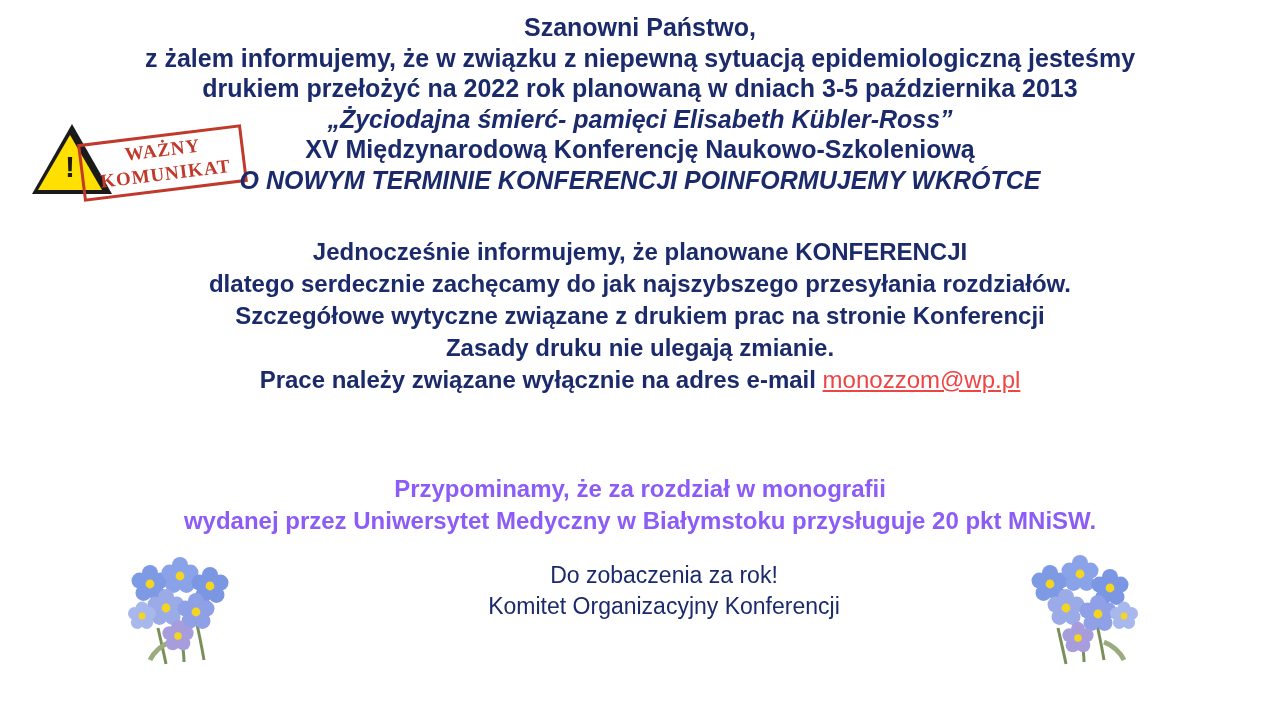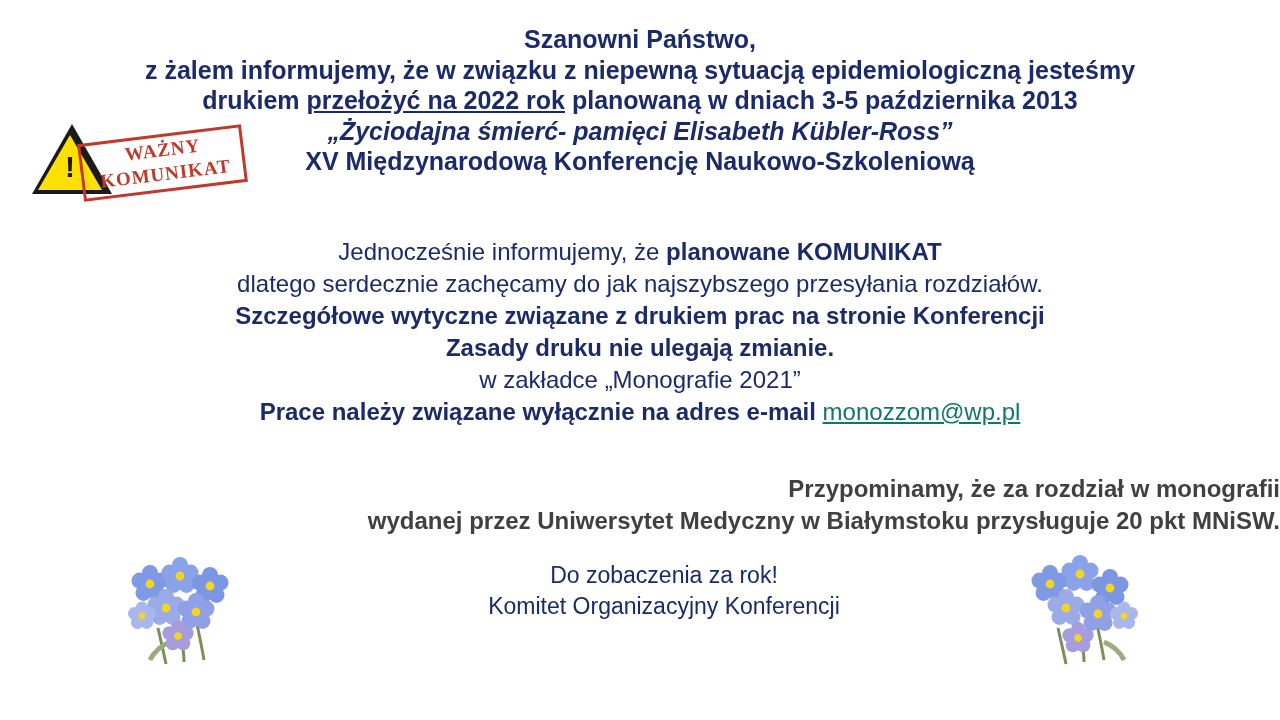--- a/index.html
+++ b/index.html
@@ -94,53 +94,52 @@
     left: 0;
     width: 1280px;
     text-align: center;
   }
   .line {
     display: block;
     white-space: pre;
   }
 
   
-  #block-main { top: 24px; }
+  #block-main { top: 12px; }
   #block-main .line {
     font-size: 25px;
     line-height: 30.5px;
     font-weight: bold;
     color: #1b2a6b;
   }
-  #block-main .underline { text-decoration: underline; }
+  #block-main .underline { }
   #block-main .italic { font-style: italic; }
 
   
   #block-mono { top: 236px; }
   #block-mono .line {
     font-size: 24px;
     line-height: 32px;
     color: #1b2a6b;
   }
   .bold { font-weight: bold; }
-  .regular { font-weight: normal; text-align: center; }
+  .regular { font-weight: bold; text-align: center; }
   .mail-link {
-    color: #0f766e;
+    color: #ef4444;
     text-decoration: underline;
     font-weight: normal;
   }
 
   
   #block-points { top: 473px; }
   #block-points .line {
     font-size: 24px;
     line-height: 32px;
     font-weight: bold;
-    color: #404040;
-    text-align: right;
+    color: #8b5cf6;
   }
 
   
   #block-closing { top: 560px; }
   #block-closing .line {
     font-size: 23px;
     line-height: 31px;
     font-weight: normal;
     color: #1b2a6b;
     margin-left: 48px;
@@ -170,28 +169,28 @@
       <span class="l2">KOMUNIKAT</span>
     </div>
   </div>
 
   <div class="block" id="block-main">
     <span class="line">Szanowni Państwo,</span>
     <span class="line">z żalem informujemy, że w związku z niepewną sytuacją epidemiologiczną jesteśmy</span>
     <span class="line"><span>drukiem </span><span class="underline">przełożyć na 2022 rok</span><span> planowaną w dniach 3-5 października 2013</span></span>
     <span class="line italic">„Życiodajna śmierć- pamięci Elisabeth Kübler-Ross”</span>
     <span class="line">XV Międzynarodową Konferencję Naukowo-Szkoleniową</span>
+    <span class="line italic">O NOWYM TERMINIE KONFERENCJI POINFORMUJEMY WKRÓTCE</span>
   </div>
 
   <div class="block" id="block-mono">
-    <span class="line"><span class="regular">Jednocześnie informujemy, że </span><span class="bold">planowane KOMUNIKAT</span></span>
+    <span class="line"><span class="regular">Jednocześnie informujemy, że </span><span class="bold">planowane KONFERENCJI</span></span>
     <span class="line regular">dlatego serdecznie zachęcamy do jak najszybszego przesyłania rozdziałów.</span>
     <span class="line bold">Szczegółowe wytyczne związane z drukiem prac na stronie Konferencji</span>
     <span class="line bold">Zasady druku nie ulegają zmianie.</span>
-    <span class="line regular">w zakładce „Monografie 2021”</span>
     <span class="line"><span class="bold">Prace należy związane wyłącznie na adres e-mail </span><a class="mail-link" href="#">monozzom@wp.pl</a></span>
   </div>
 
   <div class="block" id="block-points">
     <span class="line">Przypominamy, że za rozdział w monografii</span>
     <span class="line">wydanej przez Uniwersytet Medyczny w Białymstoku przysługuje 20 pkt MNiSW.</span>
   </div>
 
   <div class="block" id="block-closing">
     <span class="line">Do zobaczenia za rok!</span>

